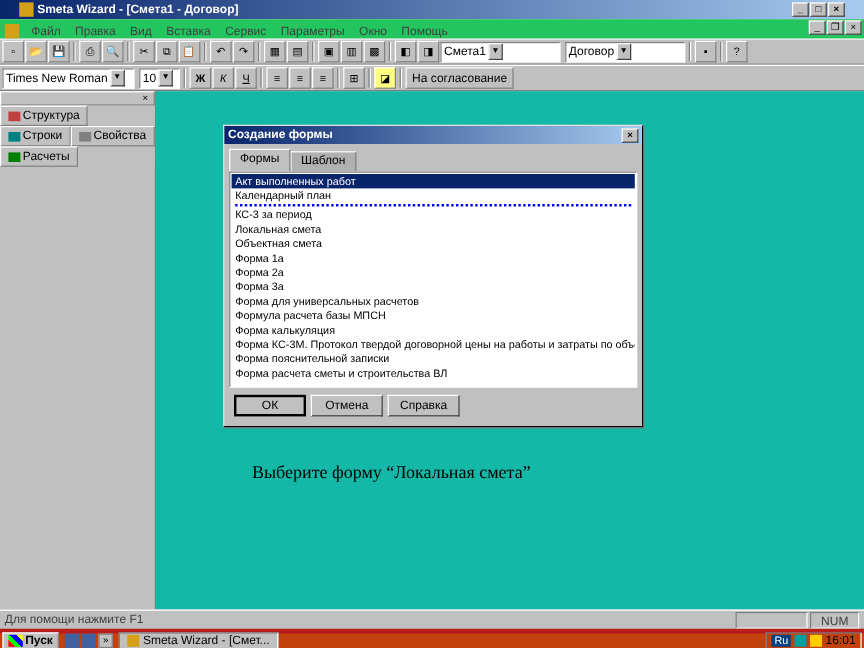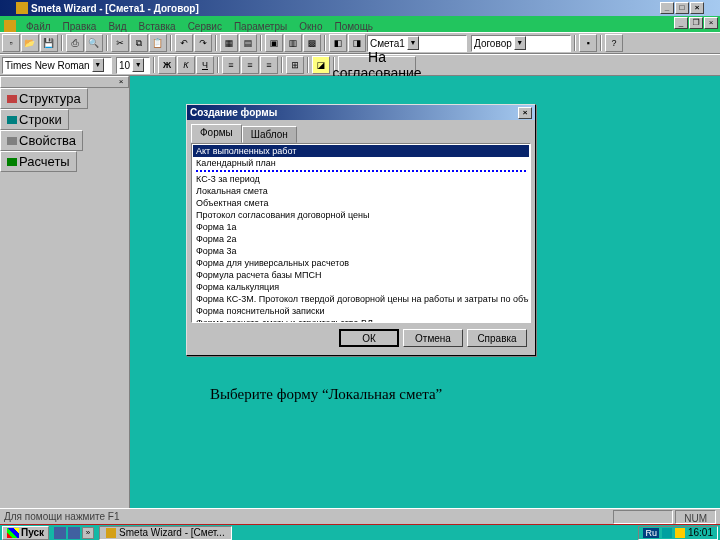--- a/index.html
+++ b/index.html
@@ -41,41 +41,41 @@
   .dialog-title .title-text { flex: 1; }
   .dialog-body { padding: 4px; }
   .tabs { display: flex; font-size: 10px; }
   .tab { padding: 2px 8px; background: #c0c0c0; border: 1px solid; border-color: #fff #808080 transparent #fff; cursor: pointer; position: relative; }
   .tab.active { background: #c0c0c0; border-bottom-color: #c0c0c0; z-index: 2; }
   .tab.inactive { background: #b0b0b0; margin-top: 2px; }
   .listbox { background: #fff; border: 1px solid; border-color: #808080 #fff #fff #808080; height: 180px; overflow: hidden; font-size: 9px; padding: 1px; }
   .list-item { padding: 1px 3px; cursor: pointer; white-space: nowrap; overflow: hidden; }
   .list-item.selected { background: #08246b; color: #fff; }
   .dotted-sep { border-top: 2px dotted #00f; margin: 1px 3px; }
-  .dialog-buttons { display: flex; justify-content: flex-end; gap: 4px; padding: 6px 4px 4px; }
+  .dialog-buttons { display: flex; gap: 4px; padding: 6px 4px 4px; }
   .dbtn { width: 60px; height: 18px; background: #c0c0c0; border: 1px solid; border-color: #fff #404040 #404040 #fff; font-size: 10px; cursor: pointer; }
   .dbtn.default { border: 2px solid #000; }
 
   .instruction { position: absolute; left: 80px; top: 310px; font-size: 15px; font-family: "Times New Roman", serif; }
 
   
-  .bottom-tabs { position: absolute; bottom: 0; left: 0; right: 0; display: flex; font-size: 13px; background: #c0c0c0; }
+  .bottom-tabs { position: absolute; bottom: 0; left: 0; right: 0; display: flex; font-size: 10px; background: #c0c0c0; }
   .btab { padding: 2px 6px; border: 1px solid; border-color: #fff #808080 #808080 #fff; background: #c0c0c0; cursor: pointer; display: flex; align-items: center; gap: 2px; }
   .btab .bi { width: 10px; height: 8px; background: #808080; }
   .btab.red .bi { background: #c04040; }
   .btab.teal .bi { background: #008080; }
   .btab.green .bi { background: #008000; }
 
   
   .statusbar { position: absolute; bottom: 16px; left: 0; right: 0; height: 16px; background: #c0c0c0; border-top: 1px solid #fff; display: flex; align-items: center; font-size: 10px; padding: 0 4px; color: #404040; }
   .statusbar .stxt { flex: 1; }
   .status-cell { border: 1px solid; border-color: #808080 #fff #fff #808080; padding: 2px 8px; height: 14px; line-height: 12px; margin-left: 2px; }
 
   
-  .taskbar { position: absolute; bottom: 0; left: 0; right: 0; height: 16px; background: #14b8a6; border-top: 1px solid #b91c1c; display: flex; align-items: center; font-size: 10px; padding: 0 2px; }
+  .taskbar { position: absolute; bottom: 0; left: 0; right: 0; height: 16px; background: #c2410c; border-top: 4px solid #b91c1c; display: flex; align-items: center; font-size: 10px; padding: 0 2px; }
   .start { height: 14px; padding: 0 4px; background: #c0c0c0; border: 1px solid; border-color: #fff #808080 #808080 #fff; display: flex; align-items: center; gap: 2px; font-weight: bold; cursor: pointer; }
   .start .winlogo { width: 12px; height: 10px; background: linear-gradient(45deg, #f00 25%, #0f0 25% 50%, #00f 50% 75%, #ff0 75%); }
   .task-item { height: 14px; padding: 0 6px; margin-left: 2px; background: #c0c0c0; border: 1px solid; border-color: #808080 #fff #fff #808080; display: flex; align-items: center; gap: 3px; cursor: pointer; }
   .task-item .ticon { width: 10px; height: 10px; background: #d4a017; }
   .tray { margin-left: auto; height: 14px; border: 1px solid; border-color: #808080 #fff #fff #808080; padding: 0 4px; display: flex; align-items: center; gap: 3px; }
   .tray-icon { width: 10px; height: 10px; background: #00a0a0; }
   .ql { height: 14px; padding: 0 2px; margin-left: 2px; display: flex; align-items: center; }
   .ql-icon { width: 12px; height: 12px; background: #4060a0; margin: 0 1px; cursor: pointer; }
 </style>
 </head>
@@ -167,21 +167,21 @@
     </div>
   <div class="sep"></div>
   <div class="tbtn">≡</div>
   <div class="tbtn">≡</div>
   <div class="tbtn">≡</div>
   <div class="sep"></div>
   <div class="tbtn">⊞</div>
   <div class="sep"></div>
   <div class="tbtn" style="background:#ffff80;">◪</div>
   <div class="sep"></div>
-  <button class="tbtn" style="width:78px;font-size:14px;">На согласование</button>
+  <button class="tbtn" style="width:90px;font-size:10px;">На согласование</button>
 </div>
 
 <div class="workspace">
   <div class="left-panel">
     <div class="panel-header">
       <div class="panel-close">×</div>
     </div>
     <div class="bottom-tabs" style="position:relative;flex-wrap:wrap;">
       <div class="btab red">
           <span class="bi"></span>
@@ -214,21 +214,20 @@
           <div class="tab active">Формы</div>
           <div class="tab inactive">Шаблон</div>
         </div>
         <div class="listbox">
           <div class="list-item selected">Акт выполненных работ</div>
           <div class="list-item">Календарный план</div>
           <div class="dotted-sep"></div>
           <div class="list-item">КС-3 за период</div>
           <div class="list-item">Локальная смета</div>
           <div class="list-item">Объектная смета</div>
-          <div class="list-item">Протокол согласования договорной цены</div>
           <div class="list-item">Форма 1а</div>
           <div class="list-item">Форма 2а</div>
           <div class="list-item">Форма 3а</div>
           <div class="list-item">Форма для универсальных расчетов</div>
           <div class="list-item">Формула расчета базы МПСН</div>
           <div class="list-item">Форма калькуляция</div>
           <div class="list-item">Форма КС-3М. Протокол твердой договорной цены на работы и затраты по объекту</div>
           <div class="list-item">Форма пояснительной записки</div>
           <div class="list-item">Форма расчета сметы и строительства ВЛ</div>
         </div>

